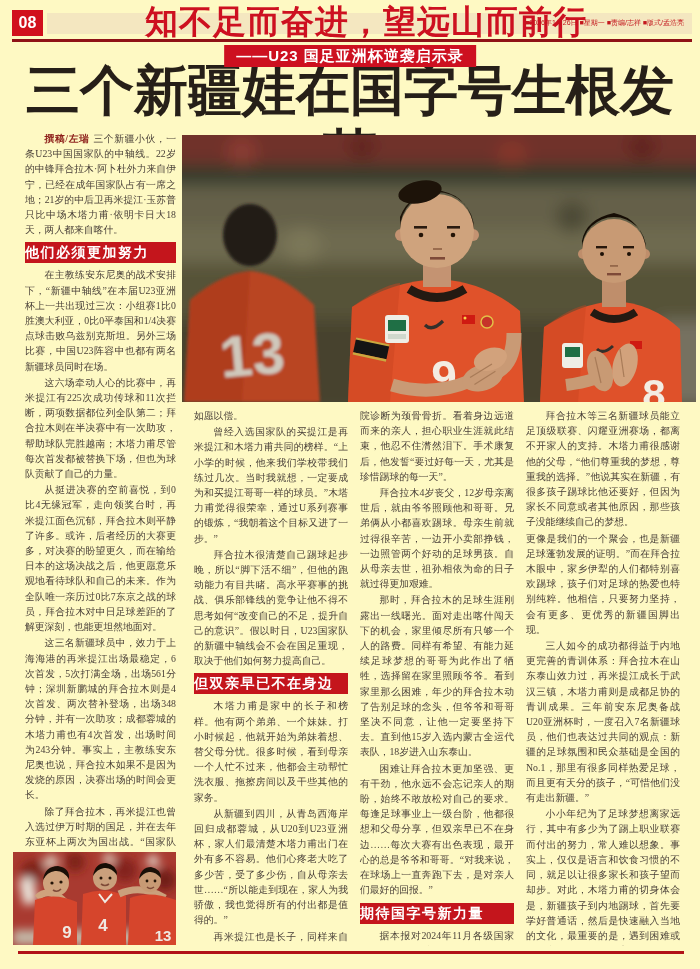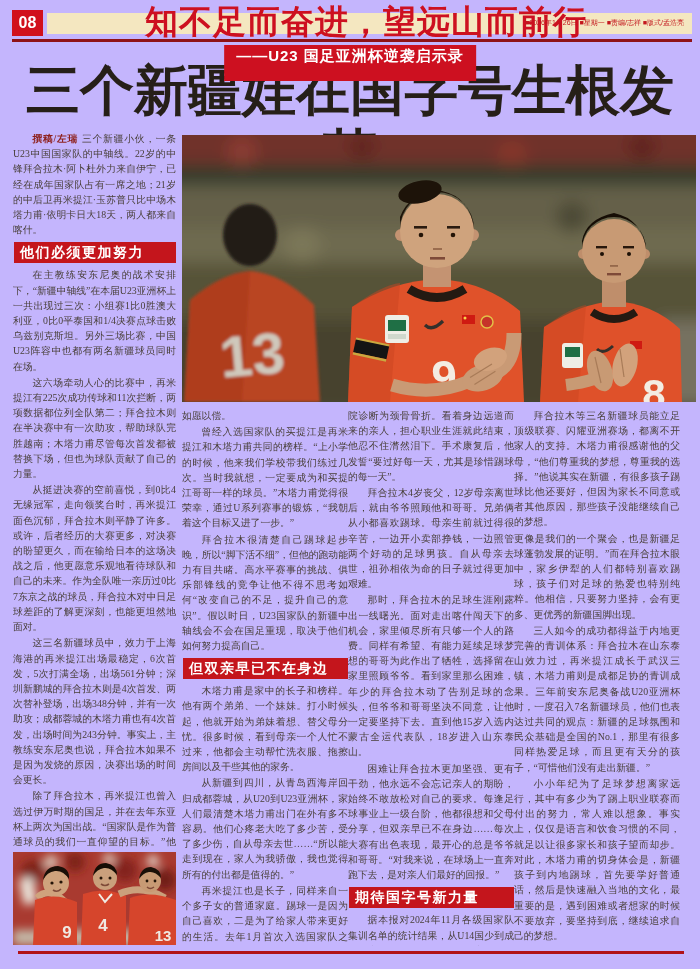--- a/index.html
+++ b/index.html
@@ -1,43 +1,43 @@
 <!DOCTYPE html>
 <html><head>
 <meta charset="utf-8">
 <style>
   html,body{margin:0;padding:0;background:#9a9a9a;}
-  .page{position:relative;width:700px;height:969px;background:#c4b5fd;overflow:hidden;
+  .page{position:relative;width:700px;height:969px;background:#fef9c3;overflow:hidden;
         font-family:"Liberation Serif",serif;}
   
   .pagenum{position:absolute;left:12px;top:10px;width:31px;height:26px;background:#d1101c;
            color:#fff;font:bold 16px/26px "Liberation Sans",sans-serif;text-align:center;z-index:3;}
   .banner{position:absolute;left:47px;top:13px;right:8px;height:21px;background:#f4e7c0;z-index:1;}
   .dateline{position:absolute;right:16px;top:18px;font-family:"Liberation Sans",sans-serif;
             font-size:7px;color:#c3161d;z-index:4;letter-spacing:0;}
   .slogan{position:absolute;left:16px;top:5px;width:100%;text-align:center;z-index:2;
           font-family:"Liberation Sans",sans-serif;font-weight:900;font-size:33px;line-height:1;
           color:#cd1020;letter-spacing:1px;}
   .toprule{position:absolute;left:12px;right:8px;top:39px;height:3px;background:#8f1217;z-index:0;}
   .kicker{position:absolute;top:45px;left:50%;transform:translateX(-50%);background:#cd1020;
-          color:#fff;font:bold 15px/17px "Liberation Sans",sans-serif;padding:2px 12px 17px;
+          color:#fff;font:bold 15px/17px "Liberation Sans",sans-serif;padding:2px 12px 3px;
           letter-spacing:1px;white-space:nowrap;z-index:2;}
   .headline{position:absolute;top:60px;left:0;width:700px;margin:0;text-align:center;
             font-family:"Liberation Serif",serif;font-weight:900;font-size:54px;line-height:1.18;
             color:#261f18;letter-spacing:0;}
   
   .col1{position:absolute;left:13px;top:131px;width:163px;height:716px;overflow:hidden;}
   .threecols{position:absolute;left:182px;top:408px;width:514px;height:538px;display:flex;gap:0;}
   .tcol{width:166px;height:100%;overflow:hidden;}
-  p.bp{margin:0 0 1px 0;font-size:9.8px;line-height:15.2px;text-align:justify;color:#473e37;
+  p.bp{margin:0 0 1px 12px;font-size:9.8px;line-height:15.2px;text-align:justify;color:#473e37;
        text-indent:2em;}
   p.cont{text-indent:0;}
   .byline{color:#8d1f1a;font-weight:bold;margin-right:4px;}
   .sec-h{background:#c4151c;color:#fff;font:bold 14px/21px "Liberation Sans",sans-serif;
-         padding-left:6px;margin:5px 0 4px 1px;letter-spacing:1.5px;}
+         margin:5px 0 4px 12px;letter-spacing:1.5px;}
   
   .photo-main{position:absolute;left:182px;top:135px;width:514px;height:267px;display:block;}
   .photo-bottom{position:absolute;left:13px;top:852px;width:163px;height:93px;display:block;}
   .footrule{position:absolute;left:18px;right:16px;top:951px;height:3px;background:#b11218;}
   svg text{font-family:"Liberation Sans",sans-serif;font-weight:bold;}
 </style>
 </head>
 <body>
 
 <div class="page">

